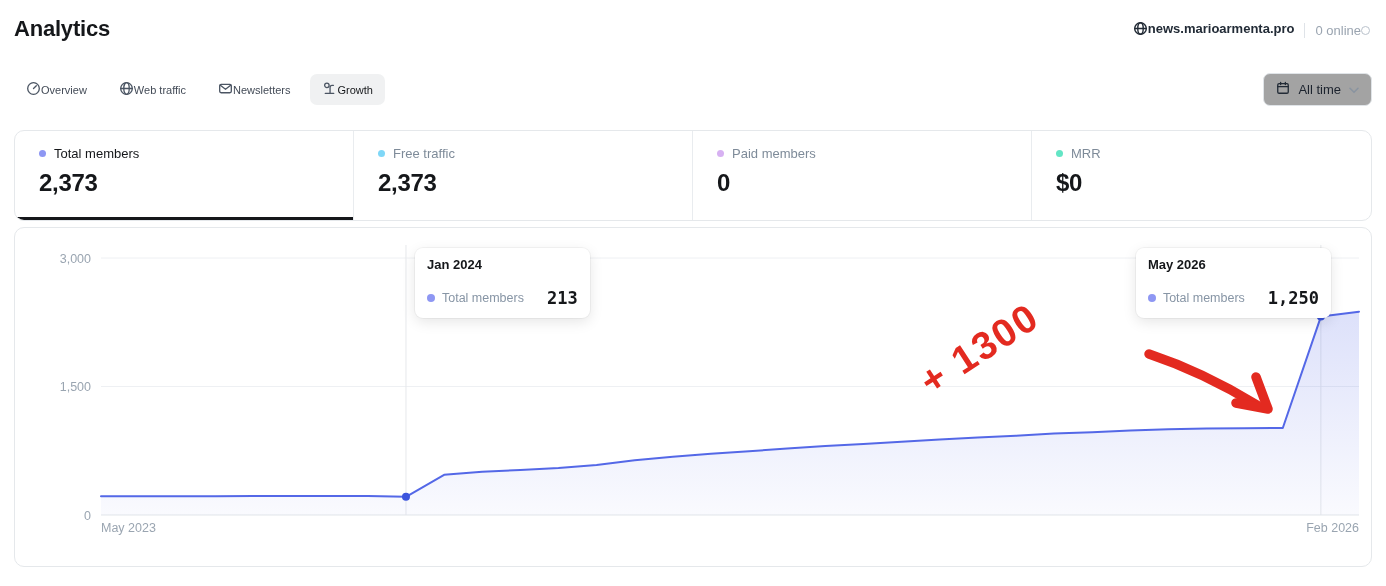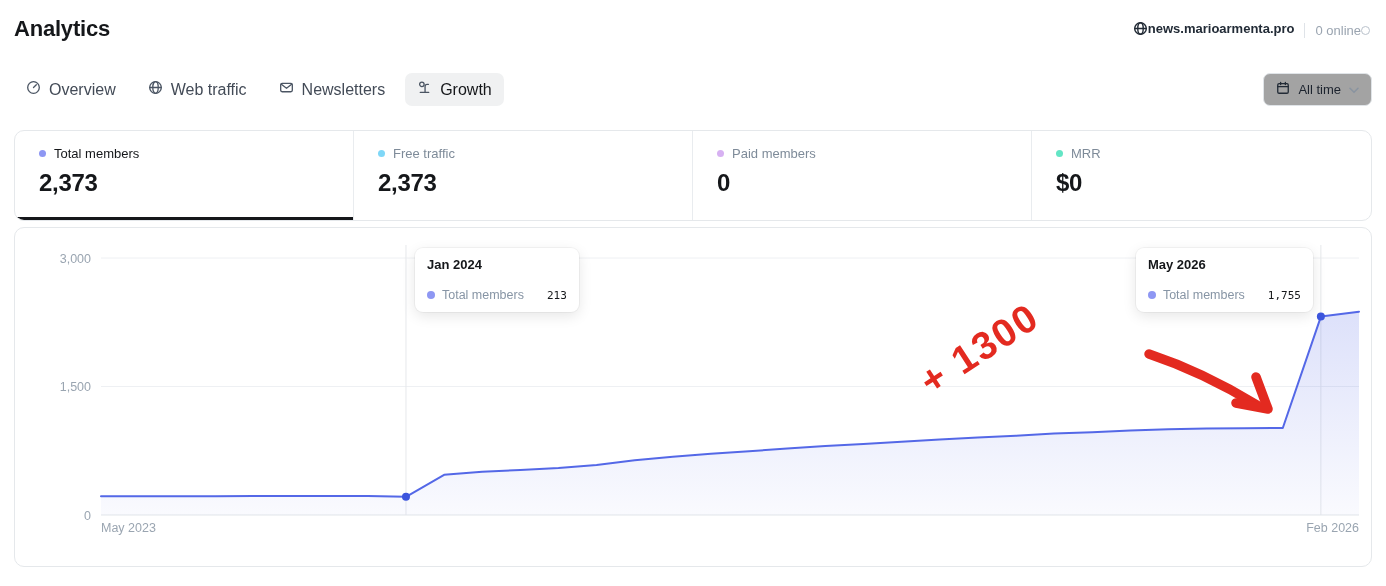--- a/index.html
+++ b/index.html
@@ -12,22 +12,22 @@
   .page-title { font-size:22px; font-weight:700; letter-spacing:-0.2px; }
   .site-info { display:flex; align-items:center; gap:10px; font-size:13px; margin-top:5px; }
   .site-domain { display:flex; align-items:flex-start; font-weight:700; color:#222b36; cursor:pointer; }
   .v-sep { width:1px; height:15px; background:#dfe3e8; }
   .online { display:flex; align-items:center; color:#9aa4b0; }
   .online-circle { width:9px; height:9px; border:1.5px solid #bac2cc; border-radius:50%; }
 
   
   .toolbar { display:flex; align-items:center; padding:0 14px; margin-top:31px; }
   .tabs { display:flex; gap:8px; flex:1; }
-  .tab { display:flex; align-items:center; gap:8px; padding:7px 12px; border-radius:7px;
-    font-size:16px; color:#434b57; cursor:pointer; white-space:nowrap; }
+  .tab { display:flex; align-items:center; padding:7px 12px; border-radius:7px;
+    font-size:11px; color:#434b57; cursor:pointer; white-space:nowrap; }
   .tab.active { background:#f0f1f2; color:#15171a; font-weight:500; }
   .tab svg { flex:0 0 auto; }
   .date-filter { display:flex; align-items:center; gap:8px; border:1px solid #e0e4e8;
     background:#a3a3a3; border-radius:7px; padding:7px 12px; font-size:13px; font-weight:500;
     color:#1c232e; cursor:pointer; font-family:inherit; }
 
   
   .stats { margin:24px 14px 0; height:91px; border:1px solid #e5e8eb; border-radius:10px;
     display:grid; grid-template-columns:repeat(4,1fr); overflow:hidden; background:#fff; }
   .stat { padding:15px 24px; border-right:1px solid #e9ecef; position:relative; cursor:pointer; }
@@ -44,21 +44,21 @@
   #chart-svg { position:absolute; inset:0; width:100%; height:100%; }
   .axis-label { font-size:12.5px; fill:#9aa5b1; font-family:"Liberation Sans", sans-serif; }
 
   .chart-tooltip { position:absolute; top:20px; z-index:3; background:#fff; border-radius:8px;
     box-shadow:0 0 0 1px rgba(0,0,0,.04), 0 4px 14px rgba(0,0,0,.10);
     padding:9px 12px 10px; min-width:158px; }
   .tooltip-title { font-size:13px; font-weight:700; margin-bottom:16px; }
   .tooltip-row { display:flex; align-items:center; gap:7px; font-size:12.5px; color:#8795a5; }
   .tooltip-dot { width:8px; height:8px; border-radius:50%; flex:0 0 auto; }
   .tooltip-value { margin-left:auto; padding-left:16px; font-family:"DejaVu Sans Mono", monospace;
-    font-size:11px; font-weight:400; color:#15171a; }
+    font-size:17px; font-weight:700; color:#15171a; }
 
   .ink { position:absolute; inset:0; width:100%; height:100%; z-index:4; pointer-events:none; }
   .ink text { font-family:"Liberation Sans", sans-serif; font-weight:700; font-size:39px; letter-spacing:2px; }
   .ink path { fill:none; stroke-width:9.5; stroke-linecap:round; stroke-linejoin:round; }
 
   .icon-stroke { stroke:#4b5563; fill:none; stroke-width:1.4; stroke-linecap:round; stroke-linejoin:round; }
   .icon-dark  { stroke:#222b36; fill:none; stroke-width:1.5; stroke-linecap:round; stroke-linejoin:round; }
 </style>
 </head>
 <body>
@@ -204,21 +204,21 @@
       <span>Total members</span>
       <span class="tooltip-value">213</span>
     </div>
   </div>
 
   <div class="chart-tooltip" id="tip-1" style="left: 1120.88px;">
     <div class="tooltip-title">May 2026</div>
     <div class="tooltip-row">
       <span class="tooltip-dot" style="background: rgb(142, 151, 243);"></span>
       <span>Total members</span>
-      <span class="tooltip-value">1,755</span>
+      <span class="tooltip-value">1,250</span>
     </div>
   </div>
 
   <svg class="ink" viewBox="0 0 1356 338">
     <g>
       <text id="ink-text" transform="translate(916,168) rotate(-33)" fill="#e32a20">+ 1300</text>
     </g>
     <g id="ink-arrow">
       <path d="M1134,126 Q1188,144 1242,177" stroke="#e32a20"></path>
       <path d="M1241,149 L1253,181 L1221,175" stroke="#e32a20"></path>

